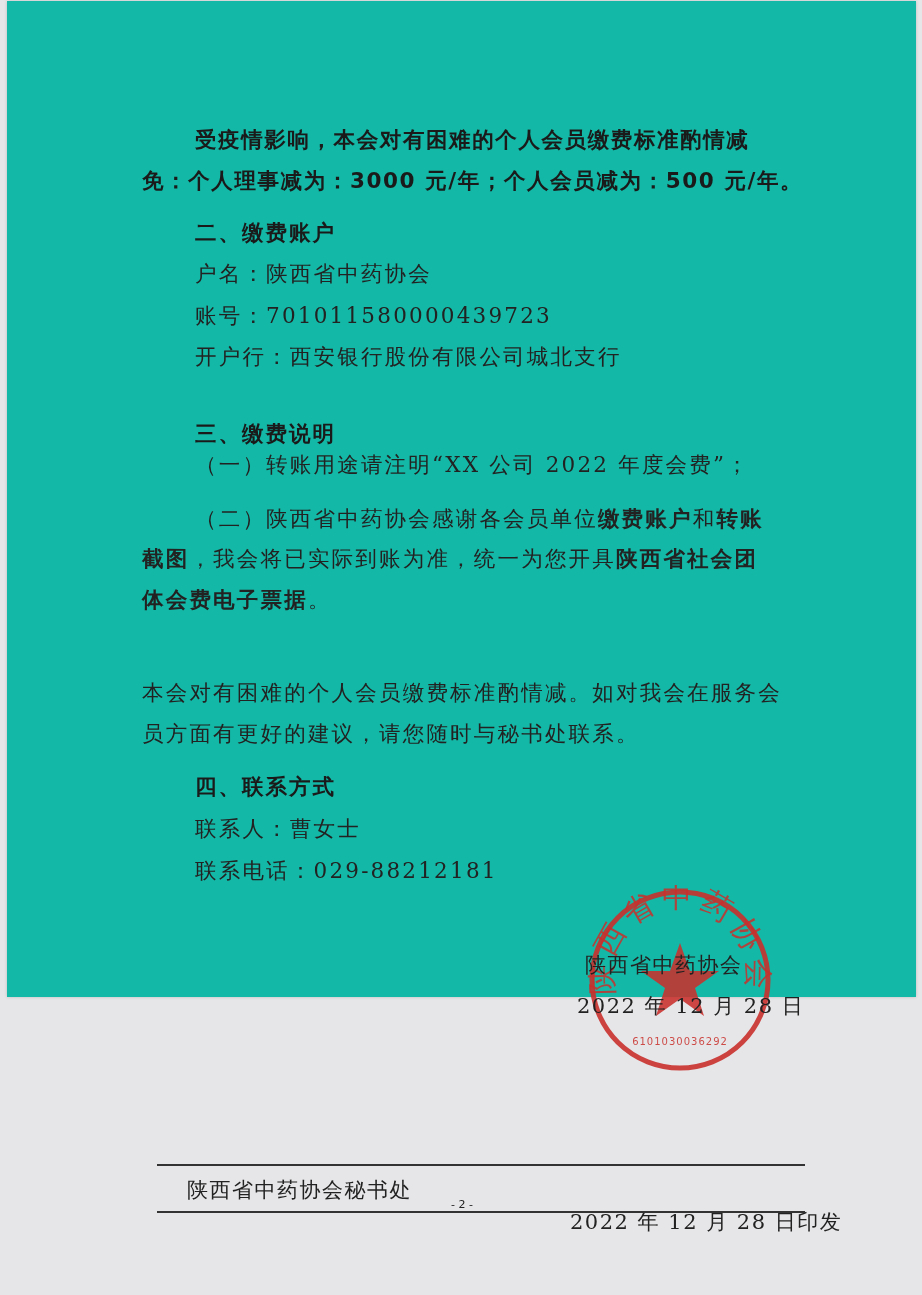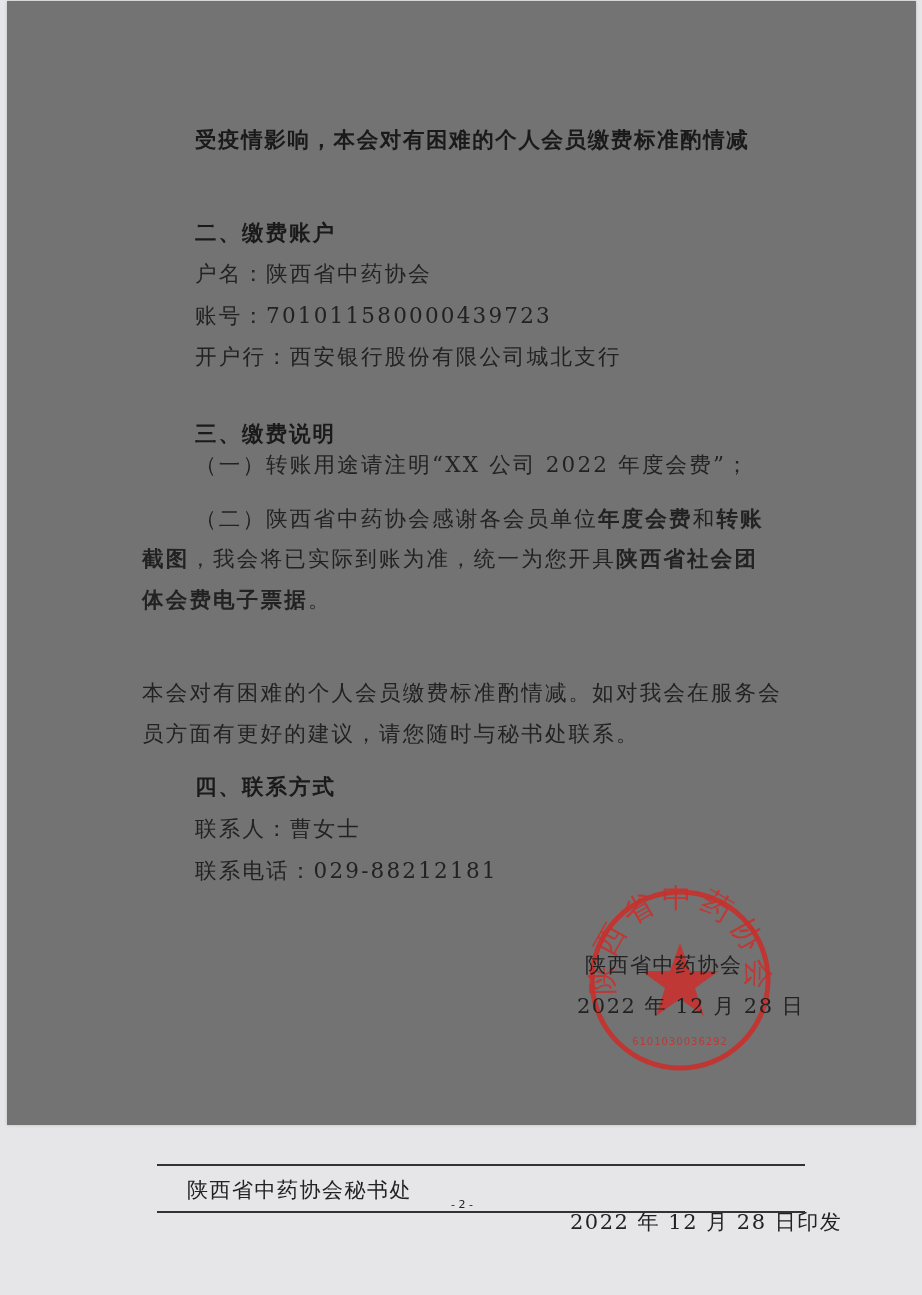--- a/index.html
+++ b/index.html
@@ -1,47 +1,48 @@
 <!DOCTYPE html>
 <html><head>
 <meta charset="utf-8">
 <style>
   html, body { margin:0; padding:0; }
   body { width:922px; height:1295px; background:#e6e6e8; position:relative; overflow:hidden;
          font-family:"DejaVu Serif","Liberation Serif",serif; color:#1a1a1a; }
-  .page { position:absolute; left:7px; top:1px; width:909px; height:1124px; background:#737373;
+  .page { position:absolute; left:7px; top:1px; width:909px; height:996px; background:#14b8a6;
           box-shadow:0 0 3px rgba(0,0,0,0.18); }
   .line { position:absolute; font-size:21.5px; white-space:nowrap; letter-spacing:2.2px; }
   .bold { font-weight:bold; font-family:"DejaVu Sans","Liberation Sans",sans-serif; letter-spacing:1.6px; }
   .b { font-weight:bold; font-family:"DejaVu Sans","Liberation Sans",sans-serif; }
   .heading { font-weight:bold; font-family:"DejaVu Sans","Liberation Sans",sans-serif; letter-spacing:2px; }
   .normal { color:#222; }
   .rule { position:absolute; left:150px; width:648px; height:1.5px; background:#333; }
   .footer-text { position:absolute; font-size:21px; letter-spacing:1.5px; color:#222; }
   .pagenum { position:absolute; font-size:11px; color:#222; font-family:"DejaVu Sans","Liberation Sans",sans-serif; }
   .stamp { position:absolute; left:578px; top:884px; width:190px; height:190px; }
   .signer { position:absolute; font-size:21px; letter-spacing:1.5px; color:#222; z-index:2; }
 </style>
 </head>
 <body>
 
 <div class="page">
 
   <div class="line bold" style="left:188px; top:124px;">受疫情影响，本会对有困难的个人会员缴费标准酌情减</div>
+  <div class="line bold" style="left:135px; top:165px;">免：个人理事减为：3000 元/年；个人会员减为：500 元/年。</div>
 
   <div class="line heading" style="left:188px; top:217px;">二、缴费账户</div>
   <div class="line normal" style="left:188px; top:258px;">户名：陕西省中药协会</div>
   <div class="line normal" style="left:188px; top:300px;">账号：701011580000439723</div>
   <div class="line normal" style="left:188px; top:341px;">开户行：西安银行股份有限公司城北支行</div>
 
   <div class="line heading" style="left:188px; top:394px;margin-top:24px;">三、缴费说明</div>
   <div class="line normal" style="left:188px; top:449px;">（一）转账用途请注明“XX 公司 2022 年度会费”；</div>
 
   <div class="line normal" style="left:188px; top:503px;">
-    <span>（二）陕西省中药协会感谢各会员单位</span><span class="b">年度会费</span><span>和</span><span class="b">转账</span>
+    <span>（二）陕西省中药协会感谢各会员单位</span><span class="b">缴费账户</span><span>和</span><span class="b">转账</span>
   </div>
   <div class="line normal" style="left:135px; top:543px;">
     <span class="b">截图</span><span>，我会将已实际到账为准，统一为您开具</span><span class="b">陕西省社会团</span>
   </div>
   <div class="line normal" style="left:135px; top:584px;">
     <span class="b">体会费电子票据</span><span>。</span>
   </div>
 
   <div class="line normal" style="left:135px; top:677px;">本会对有困难的个人会员缴费标准酌情减。如对我会在服务会</div>
   <div class="line normal" style="left:135px; top:718px;">员方面有更好的建议，请您随时与秘书处联系。</div>

